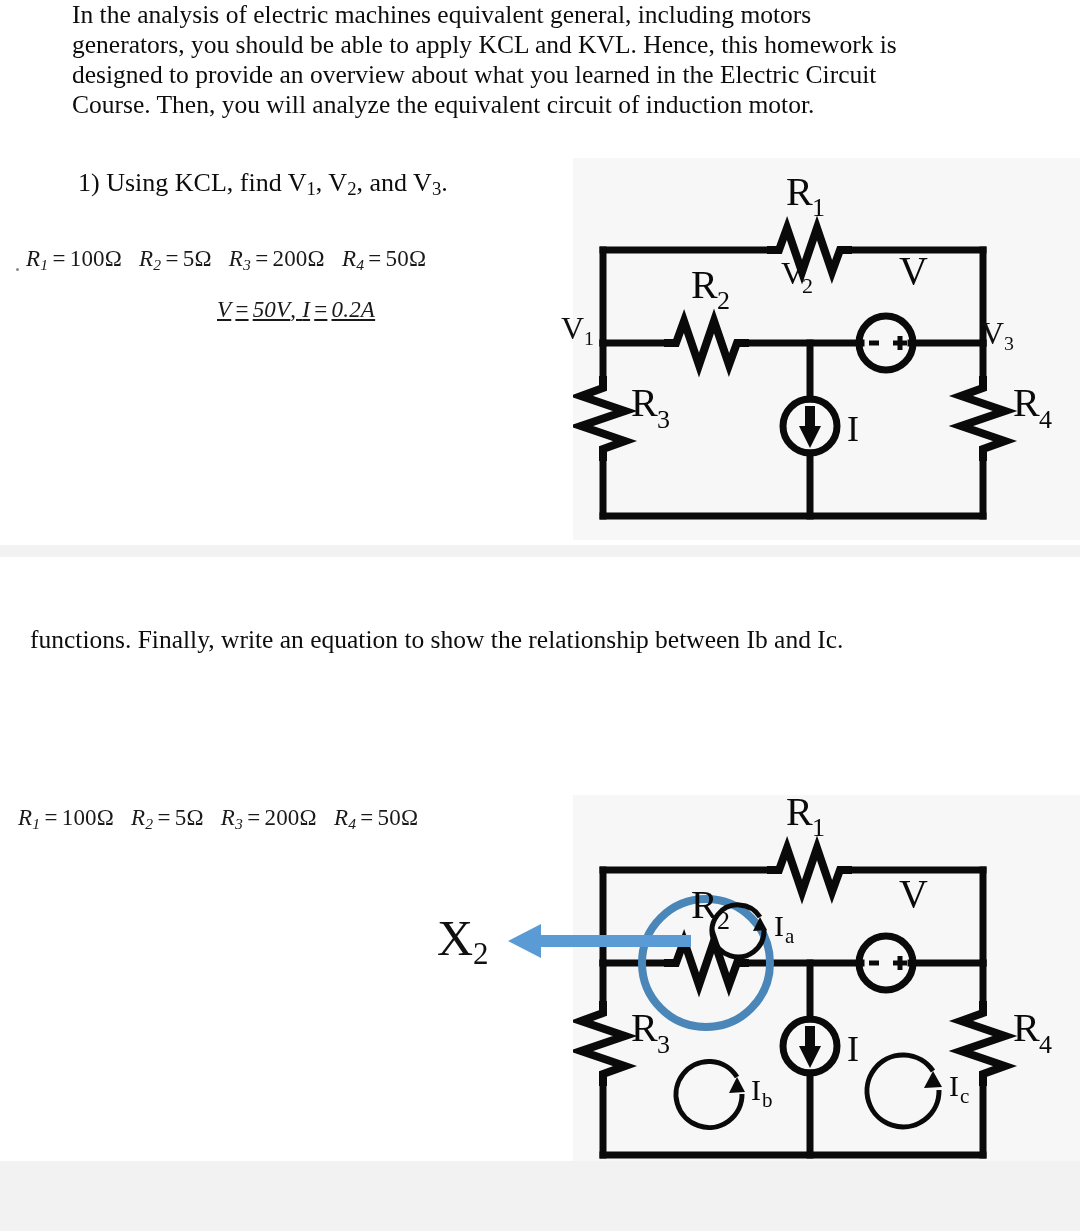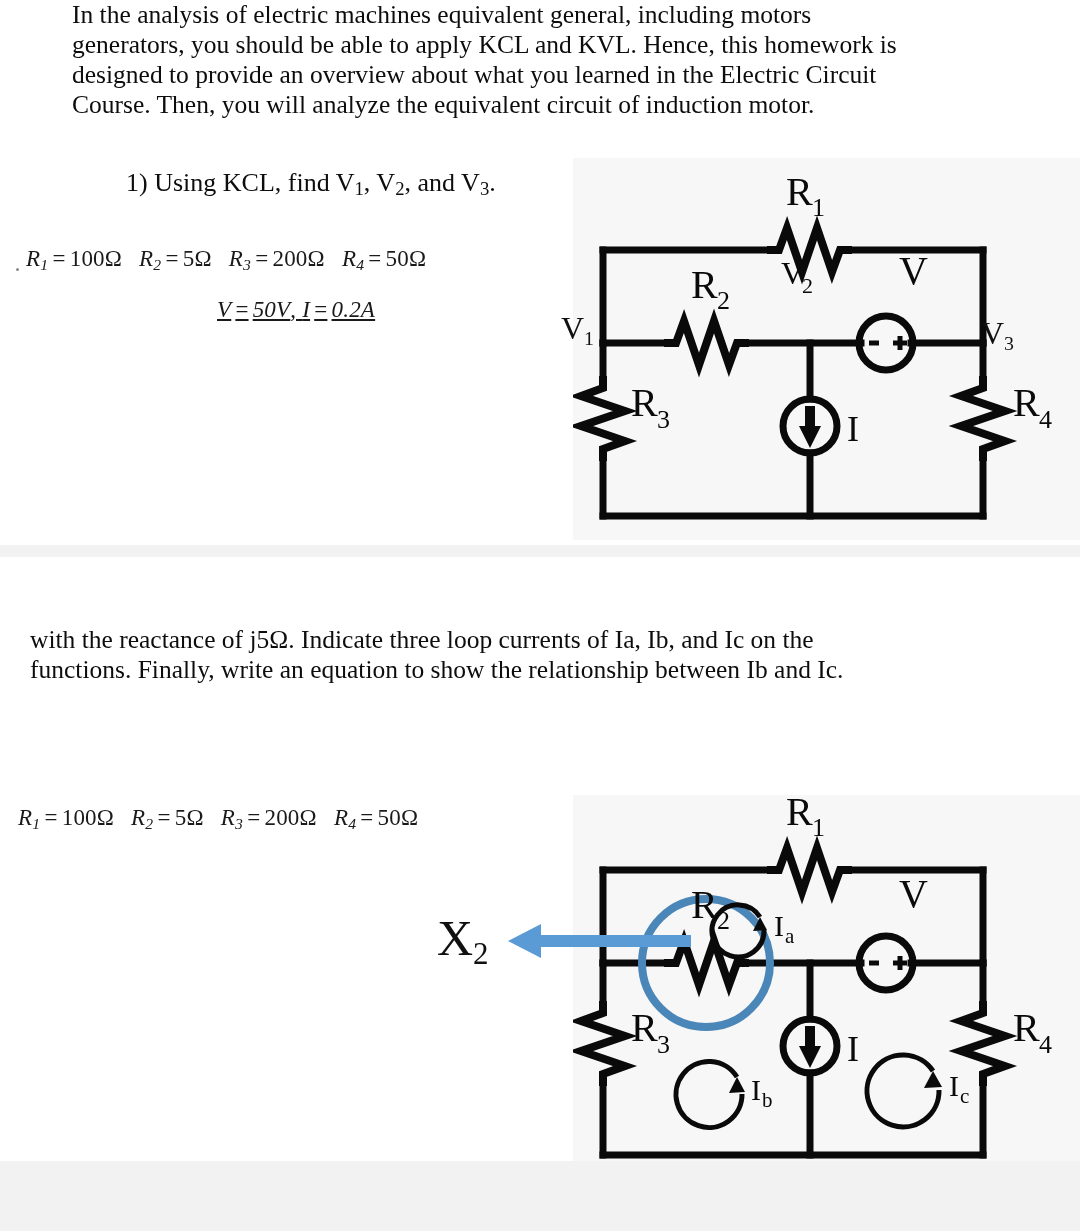--- a/index.html
+++ b/index.html
@@ -106,21 +106,21 @@
 
 <div class="page">
 
   <div class="prose" style="left:72px; top:0px; width:916px;">
     <p>In  the  analysis  of  electric  machines  equivalent  general,  including  motors</p>
     <p>generators, you should be able to apply KCL and KVL. Hence, this homework is</p>
     <p>designed  to  provide  an  overview  about  what  you  learned  in  the  Electric  Circuit</p>
     <p class="lastline">Course. Then, you will analyze the equivalent circuit of induction motor.</p>
   </div>
 
-  <div class="qhead" style="left:78px; top:168px;margin-left:48px;">
+  <div class="qhead" style="left:78px; top:168px;">
     <span>1)</span>
     <span>Using KCL, find V</span><span class="sub">1</span><span>, V</span><span class="sub">2</span><span>, and V</span><span class="sub">3</span><span>.</span>
   </div>
 
   <div class="mathline" style="left:26px; top:246px;">
     <span class="v">R</span><span class="sb">1</span><span class="op">=</span><span class="num">100</span><span class="num">Ω</span><span class="gap"></span><span class="v">R</span><span class="sb">2</span><span class="op">=</span><span class="num">5</span><span class="num">Ω</span><span class="gap"></span><span class="v">R</span><span class="sb">3</span><span class="op">=</span><span class="num">200</span><span class="num">Ω</span><span class="gap"></span><span class="v">R</span><span class="sb">4</span><span class="op">=</span><span class="num">50</span><span class="num">Ω</span>
   </div>
 
   <div class="speck" style="left:16px; top:268px;"></div>
 
@@ -198,21 +198,20 @@
   <div class="xlabel" style="left:561px; top:310px; font-size:32px;">
     <span>V</span><span class="sb">1</span>
   </div>
   <div class="xlabel" style="left:981px; top:315px; font-size:32px;">
     <span>V</span><span class="sb">3</span>
   </div>
 
   <div class="band-sep" style="top:545px; height:12px;"></div>
 
   <div class="prose" style="left:30px; top:625px; width:1022px;">
-    <p>with  the  reactance  of  j5Ω.  Indicate  three  loop  currents  of  Ia,  Ib,  and  Ic  on  the</p>
     <p class="lastline">functions. Finally, write an equation to show the relationship between Ib and Ic.</p>
   </div>
 
   <div class="mathline" style="left:18px; top:805px;">
     <span class="v">R</span><span class="sb">1</span><span class="op">=</span><span class="num">100</span><span class="num">Ω</span><span class="gap"></span><span class="v">R</span><span class="sb">2</span><span class="op">=</span><span class="num">5</span><span class="num">Ω</span><span class="gap"></span><span class="v">R</span><span class="sb">3</span><span class="op">=</span><span class="num">200</span><span class="num">Ω</span><span class="gap"></span><span class="v">R</span><span class="sb">4</span><span class="op">=</span><span class="num">50</span><span class="num">Ω</span>
   </div>
 
   <div class="figpanel" style="left:573px; top:795px; width:507px; height:428px;">
     <svg class="figsvg" width="507" height="428" viewBox="0 0 507 428">
       <g stroke="#0a0a0a" stroke-width="7" fill="none" stroke-linecap="square">

